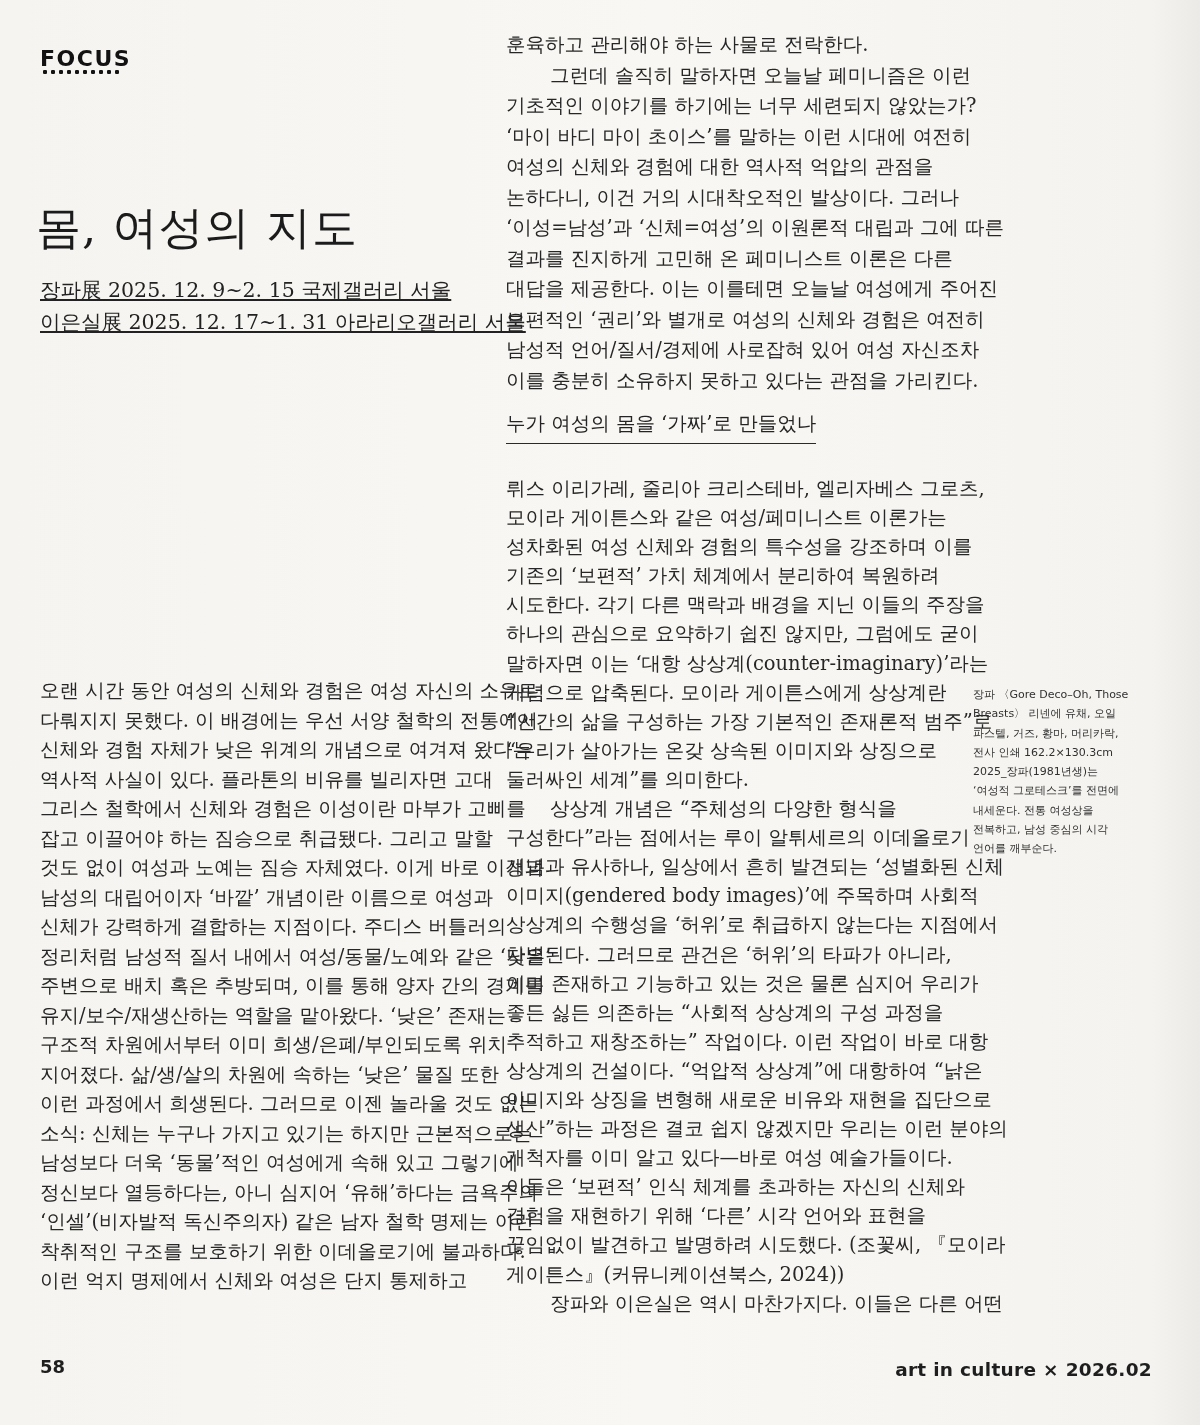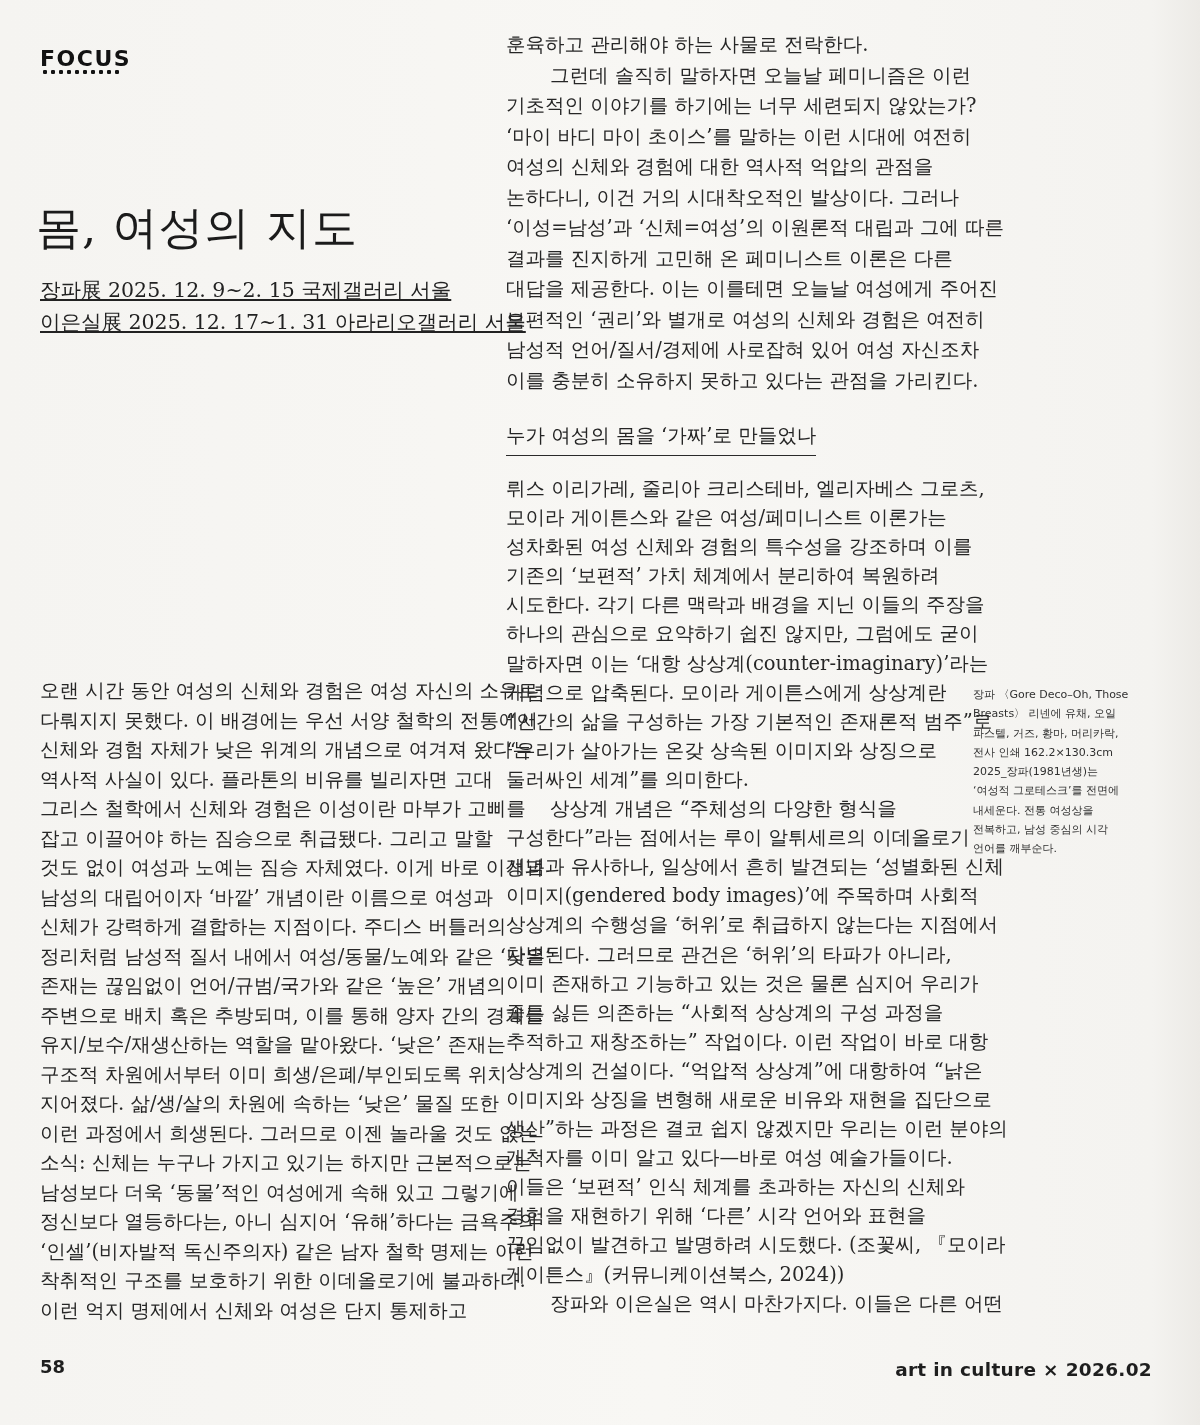--- a/index.html
+++ b/index.html
@@ -28,21 +28,21 @@
   }
   .exhibitions {
     position:absolute; left:40px; top:274px;
     font-size:20.5px; line-height:32px; color:#222;text-decoration:underline;
   }
   .body-col { position:absolute; font-size:19.5px; color:#262626; }
   .col-left  { left:40px;  top:676px; width:475px; line-height:29.5px; }
   .col-right-p1 { left:506px; top:30px;  width:455px; line-height:30.5px; }
   .col-right-p2 { left:506px; top:474px; width:455px; line-height:29.1px; }
   .section-heading {
-    position:absolute; left:506px; top:422px;
+    position:absolute; left:506px; top:410px;
     font-size:19.5px; color:#242424;
   }
   .section-heading span {
     display:inline-block; border-bottom:1.5px solid #2a2a2a; padding-bottom:6px;
   }
   .line { white-space:nowrap; }
   .line.indent { padding-left:44px; }
   .caption {
     position:absolute; left:973px; top:685px; width:205px;
     font-family:"DejaVu Sans", sans-serif;
@@ -77,21 +77,20 @@
       <div class="line">오랜 시간 동안 여성의 신체와 경험은 여성 자신의 소유로</div>
       <div class="line">다뤄지지 못했다. 이 배경에는 우선 서양 철학의 전통에서</div>
       <div class="line">신체와 경험 자체가 낮은 위계의 개념으로 여겨져 왔다는</div>
       <div class="line">역사적 사실이 있다. 플라톤의 비유를 빌리자면 고대</div>
       <div class="line">그리스 철학에서 신체와 경험은 이성이란 마부가 고삐를</div>
       <div class="line">잡고 이끌어야 하는 짐승으로 취급됐다. 그리고 말할</div>
       <div class="line">것도 없이 여성과 노예는 짐승 자체였다. 이게 바로 이성과</div>
       <div class="line">남성의 대립어이자 ‘바깥’ 개념이란 이름으로 여성과</div>
       <div class="line">신체가 강력하게 결합하는 지점이다. 주디스 버틀러의</div>
       <div class="line">정리처럼 남성적 질서 내에서 여성/동물/노예와 같은 ‘낮은’</div>
-      <div class="line">존재는 끊임없이 언어/규범/국가와 같은 ‘높은’ 개념의</div>
       <div class="line">주변으로 배치 혹은 추방되며, 이를 통해 양자 간의 경계를</div>
       <div class="line">유지/보수/재생산하는 역할을 맡아왔다. ‘낮은’ 존재는</div>
       <div class="line">구조적 차원에서부터 이미 희생/은폐/부인되도록 위치</div>
       <div class="line">지어졌다. 삶/생/살의 차원에 속하는 ‘낮은’ 물질 또한</div>
       <div class="line">이런 과정에서 희생된다. 그러므로 이젠 놀라울 것도 없는</div>
       <div class="line">소식: 신체는 누구나 가지고 있기는 하지만 근본적으로는</div>
       <div class="line">남성보다 더욱 ‘동물’적인 여성에게 속해 있고 그렇기에</div>
       <div class="line">정신보다 열등하다는, 아니 심지어 ‘유해’하다는 금욕주의</div>
       <div class="line">‘인셀’(비자발적 독신주의자) 같은 남자 철학 명제는 이런</div>
       <div class="line">착취적인 구조를 보호하기 위한 이데올로기에 불과하다.</div>

